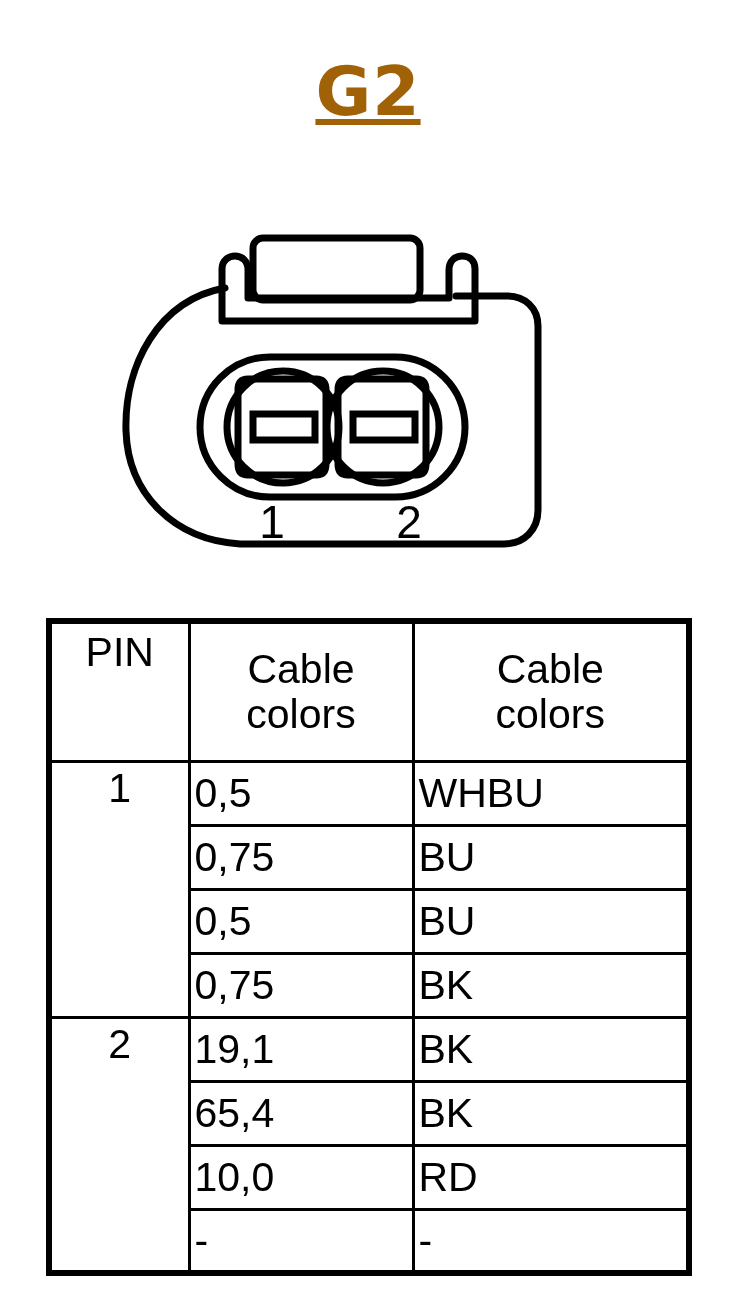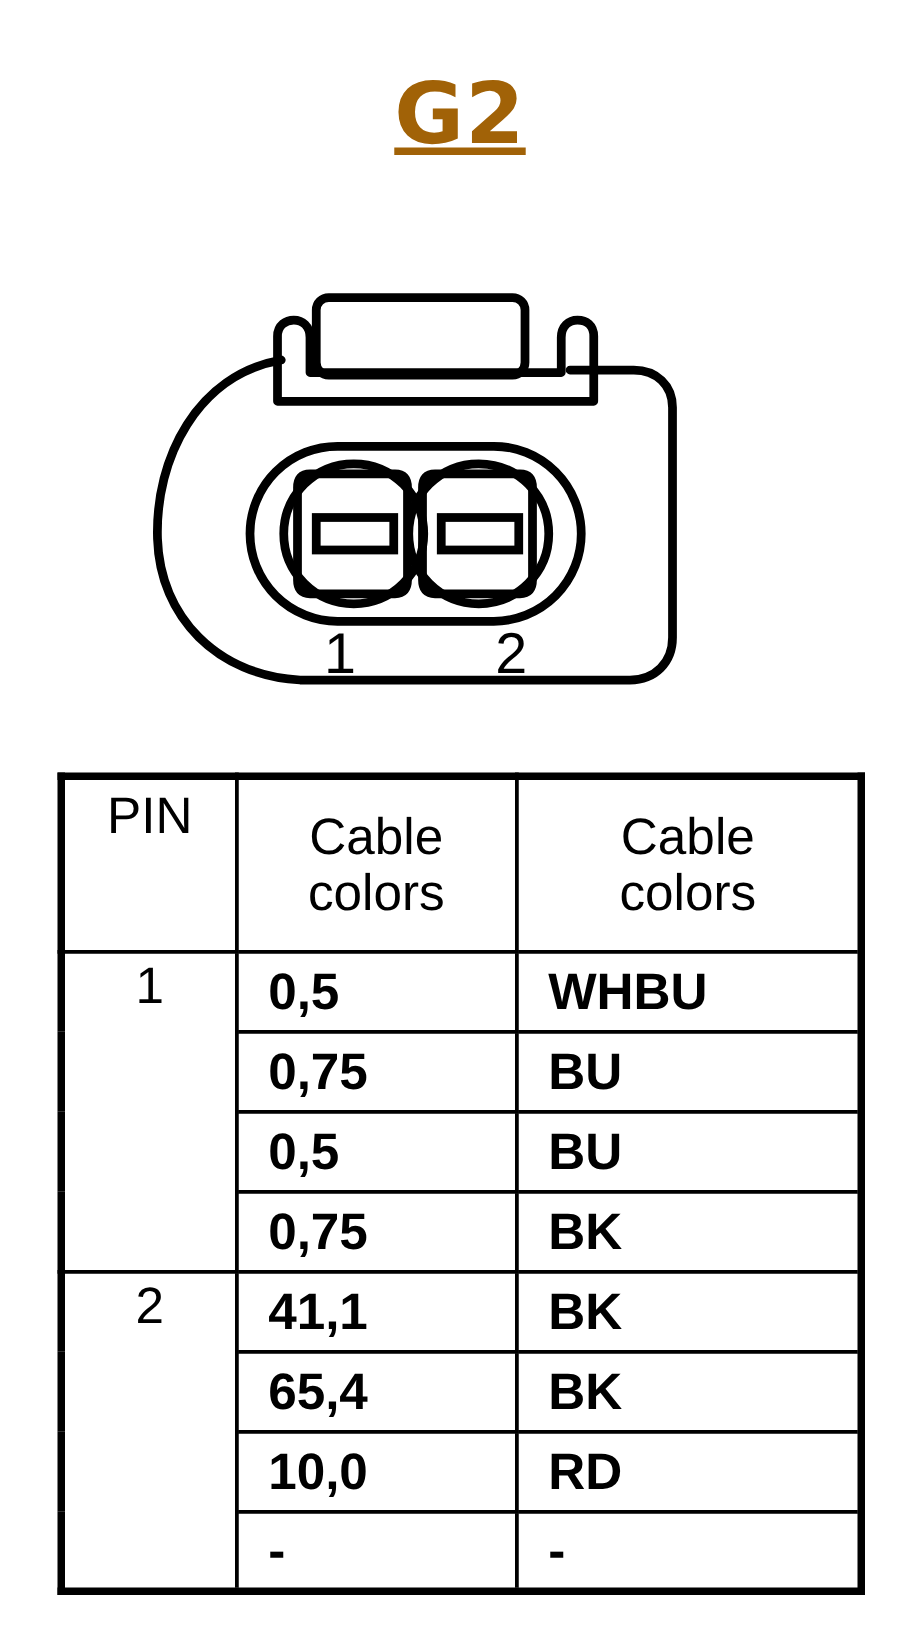--- a/index.html
+++ b/index.html
@@ -92,23 +92,22 @@
     padding-top: 6px;
   }
   table#pinout-table tbody td.cell-pin {
     text-align: center;
     vertical-align: top;
     padding-top: 2px;
   }
   table#pinout-table tbody td.cell-value {
     text-align: left;
     vertical-align: middle;
-    padding-left: 24px;
+    padding-left: 4px;
     height: 64px;
-    font-weight: bold;
   }
   .head-line { display: block; }
 </style>
 </head>
 <body>
 
 <div id="title-block">
   <span class="title-text">G2</span>
 </div>
 
@@ -206,21 +205,21 @@
         <td class="cell-value">0,5</td>
         <td class="cell-value">BU</td>
       </tr>
       <tr>
         <td class="cell-value">0,75</td>
         <td class="cell-value">BK</td>
       </tr>
 
       <tr>
         <td class="cell-pin" rowspan="4">2</td>
-        <td class="cell-value">41,1</td>
+        <td class="cell-value">19,1</td>
         <td class="cell-value">BK</td>
       </tr>
       <tr>
         <td class="cell-value">65,4</td>
         <td class="cell-value">BK</td>
       </tr>
       <tr>
         <td class="cell-value">10,0</td>
         <td class="cell-value">RD</td>
       </tr>

